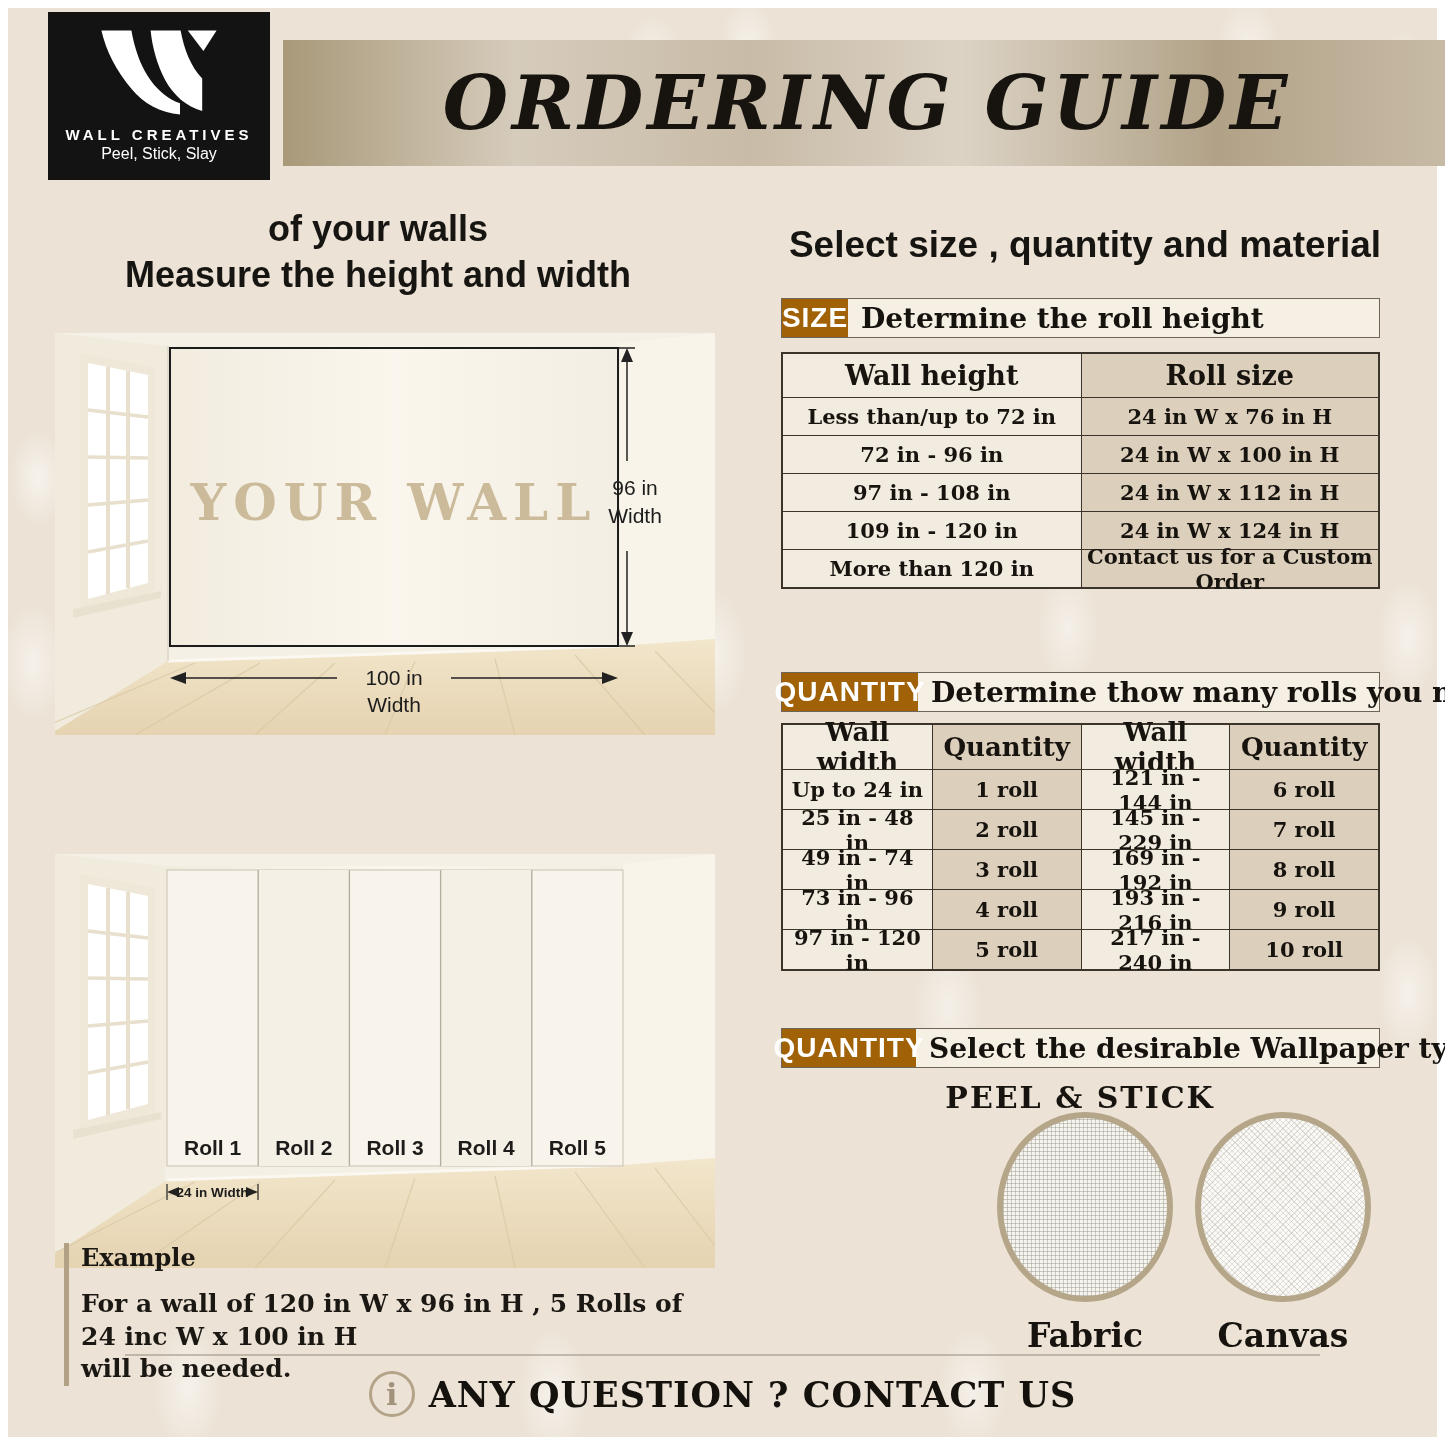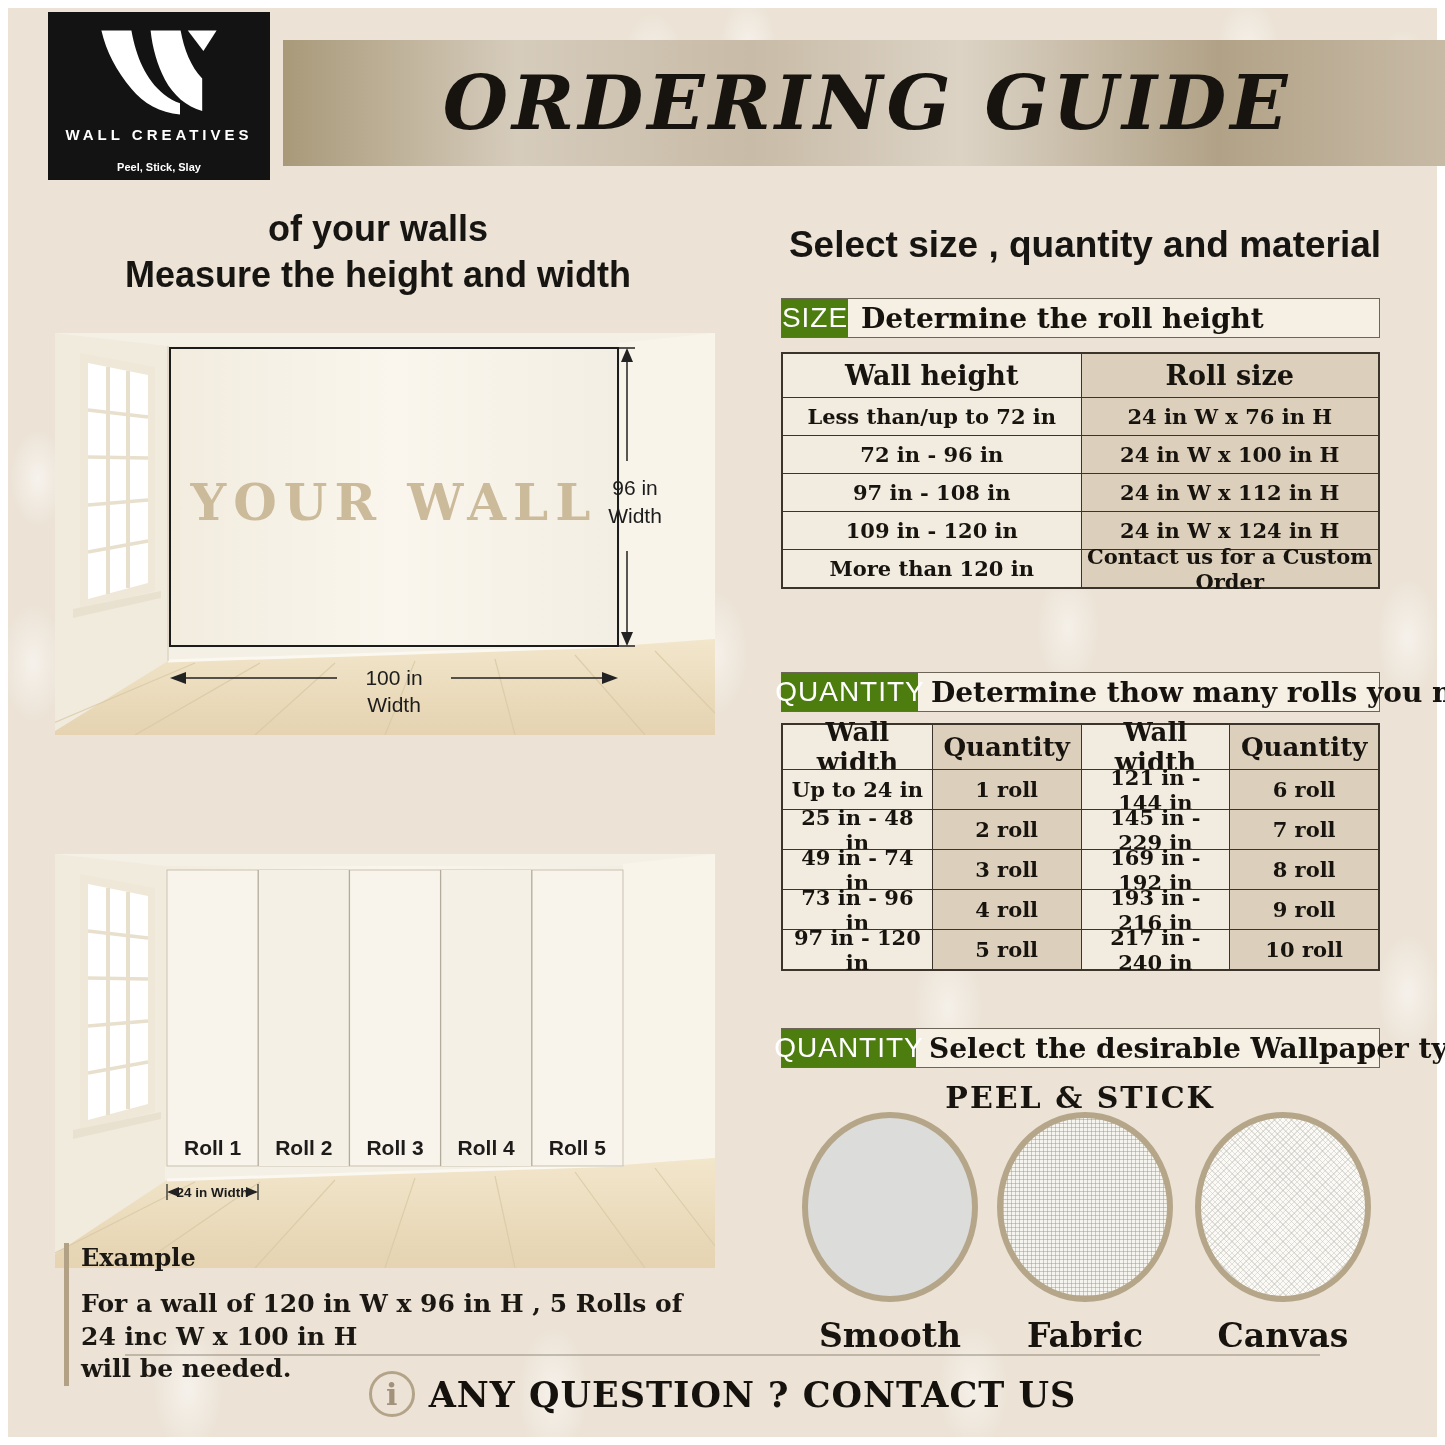--- a/index.html
+++ b/index.html
@@ -25,21 +25,21 @@
       radial-gradient(ellipse 50px 95px at 180px 1380px,rgba(255,255,255,.5),  transparent 70%),
       radial-gradient(ellipse 50px 95px at 545px 1385px,rgba(255,255,255,.5),  transparent 70%),
       radial-gradient(ellipse 50px 90px at 965px 1380px,rgba(255,255,255,.45), transparent 70%),
       radial-gradient(ellipse 45px 85px at 1305px 1185px,rgba(255,255,255,.45),transparent 70%);
     background-repeat:no-repeat; }
 
   
   .logo-box { position:absolute; left:48px; top:12px; width:222px; height:168px; background:#131313;
     display:flex; flex-direction:column; align-items:center; padding-top:14px; z-index:3; }
   .logo-brand { color:#ffffff; font-size:15px; font-weight:600; letter-spacing:4px; margin-top:8px; white-space:nowrap; }
-  .logo-tagline { color:#ffffff; font-size:11px; font-weight:700; margin-top:18px; }
+  .logo-tagline { color:#ffffff; font-size:16px; font-weight:400; margin-top:2px; }
   .banner { position:absolute; left:283px; top:40px; width:1168px; height:126px;
     background:linear-gradient(90deg,#a89979 0%,#d6ccbc 20%,#c8bba7 40%,#dcd3c5 58%,#b1a287 80%,#c8bba6 100%);
     display:flex; align-items:center; justify-content:center; z-index:2;font-style:italic; }
   .banner h1 { font-family:"DejaVu Serif", serif; font-weight:700; font-size:75px; letter-spacing:4px; color:#17130e; white-space:nowrap; }
 
   
   .left-heading { position:absolute; left:48px; top:206px; width:660px; text-align:center;
     font-size:36px; font-weight:700; color:#171512; line-height:1.28; }
   .right-heading { position:absolute; left:735px; top:224px; width:700px; text-align:center;
     font-size:37px; font-weight:700; color:#171512; }
@@ -53,21 +53,21 @@
   
   .example { position:absolute; left:64px; top:1243px; width:650px;
     border-left:5px solid #b3a185; padding-left:12px;
     font-family:"DejaVu Serif", serif; font-weight:700; color:#1b1814; }
   .example .ex-title { font-size:24px; margin-bottom:16px; }
   .example .ex-line { font-size:25px; line-height:1.3; }
 
   
   .strip { position:absolute; left:781px; width:599px; height:40px; background:#f6efe4;
     border:1.5px solid #6d6557; display:flex; align-items:stretch; }
-  .strip .tag { background:#4d7c0f; color:#ffffff; font-weight:400; font-size:28px; letter-spacing:1px;
+  .strip .tag { background:#a16207; color:#ffffff; font-weight:700; font-size:28px; letter-spacing:1px;
     display:flex; align-items:center; justify-content:center; flex:0 0 auto; }
   .tag-size { width:66px; }
   .tag-qty { width:136px; }
   .tag-mat { width:134px; }
   .strip .stitle { font-family:"DejaVu Serif", serif; font-weight:700; font-size:28px; color:#16130f;
     display:flex; align-items:center; padding-left:13px; white-space:nowrap; }
   .strip-size { top:298px; } .strip-qty { top:672px; } .strip-mat { top:1028px; }
 
   
   .tbl { position:absolute; left:781px; width:599px; border:2px solid #3a342b; background:#f2ebdf; }
@@ -288,24 +288,20 @@
     <div class="cell dt tan">10 roll</div>
   </div>
 
   <div class="strip strip-mat">
     <div class="tag tag-mat">QUANTITY</div>
     <div class="stitle">Select the desirable Wallpaper type</div>
   </div>
 
   <div class="peel-stick">PEEL &amp; STICK</div>
 
-  <div class="swatch sw-smooth">
-    <div class="circle c-smooth"></div>
-    <div class="mat-label">Smooth</div>
-  </div>
   <div class="swatch sw-fabric">
     <div class="circle c-fabric"></div>
     <div class="mat-label">Fabric</div>
   </div>
   <div class="swatch sw-canvas">
     <div class="circle c-canvas"></div>
     <div class="mat-label">Canvas</div>
   </div>
 
   <div class="footer-divider"></div>

